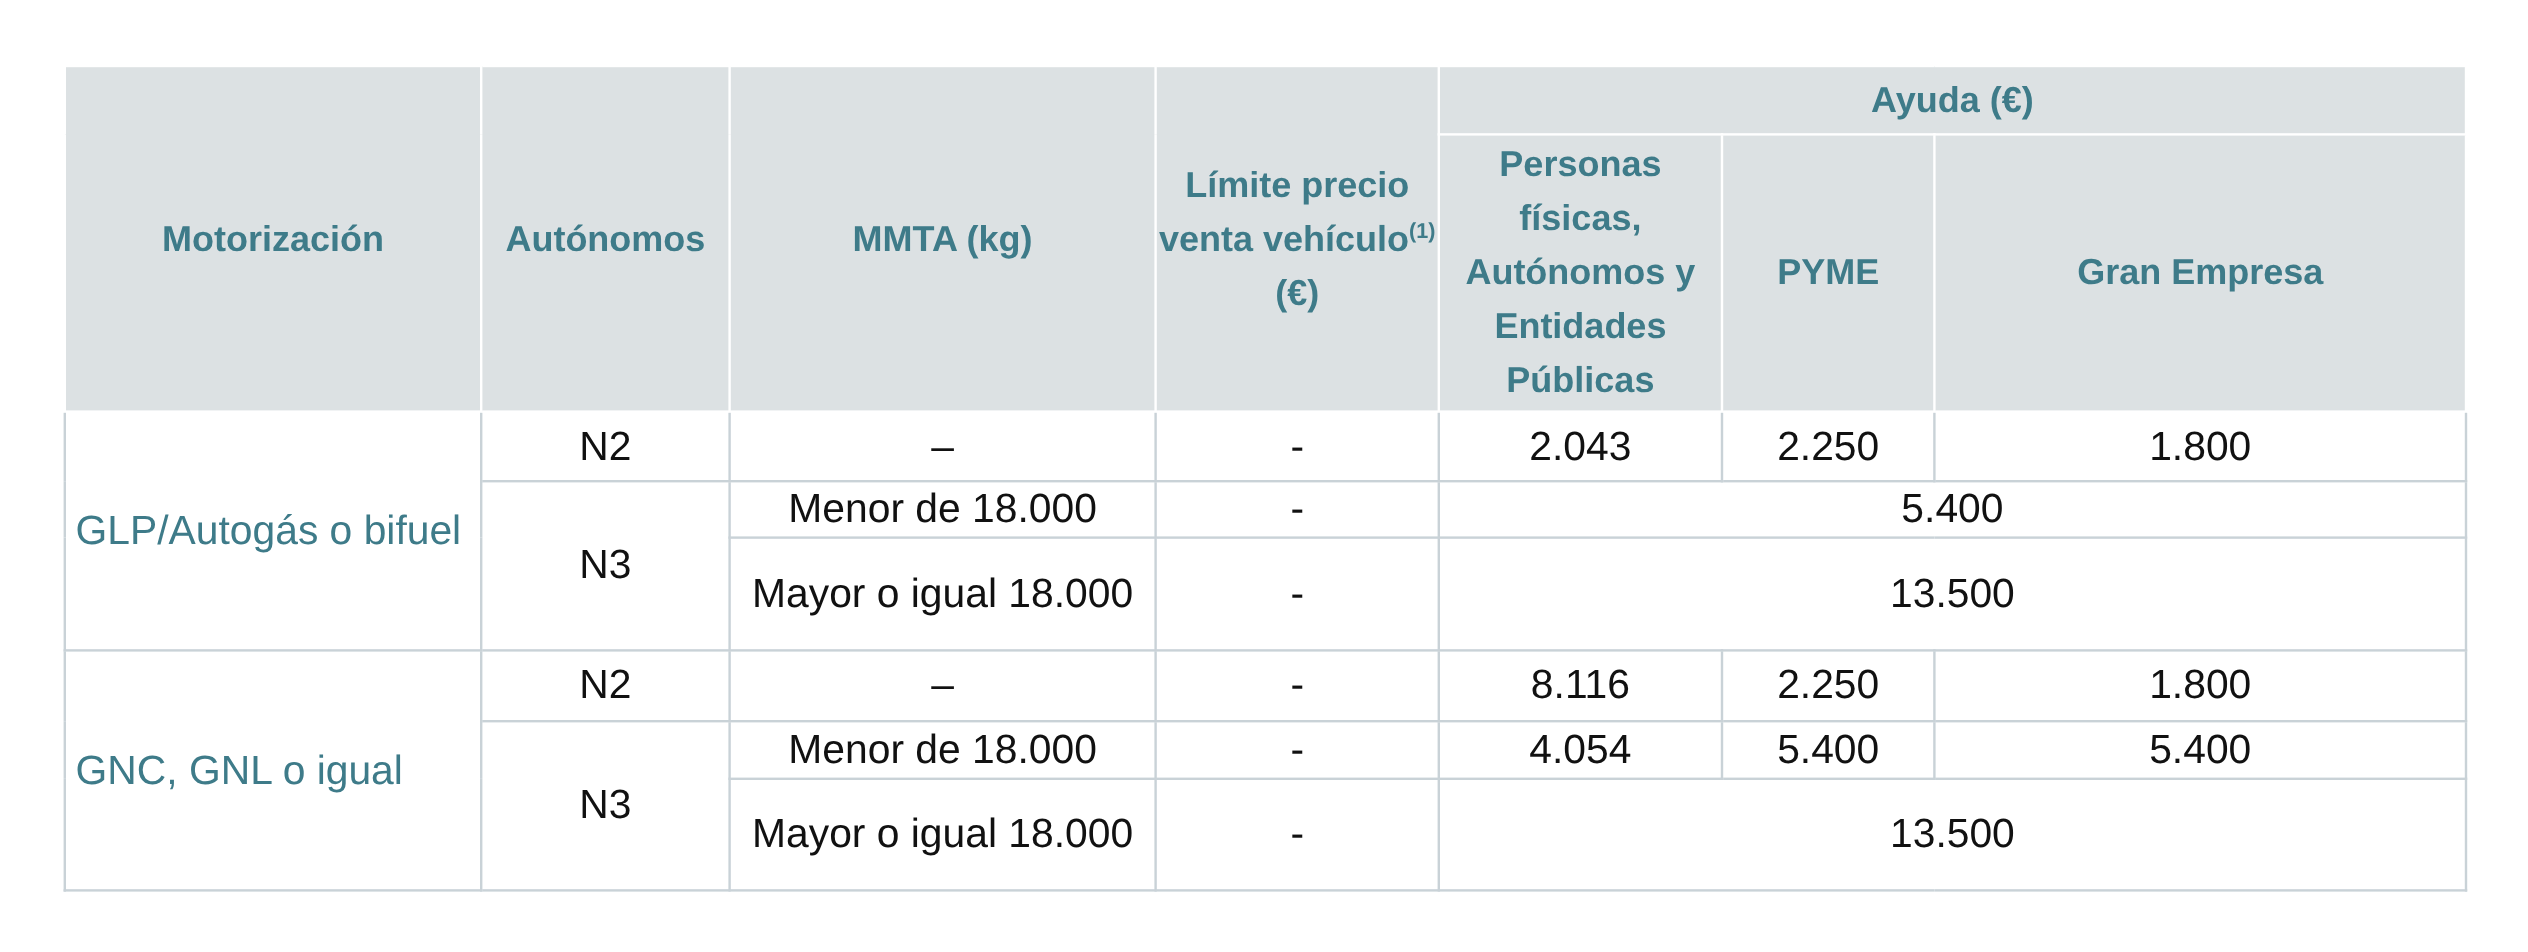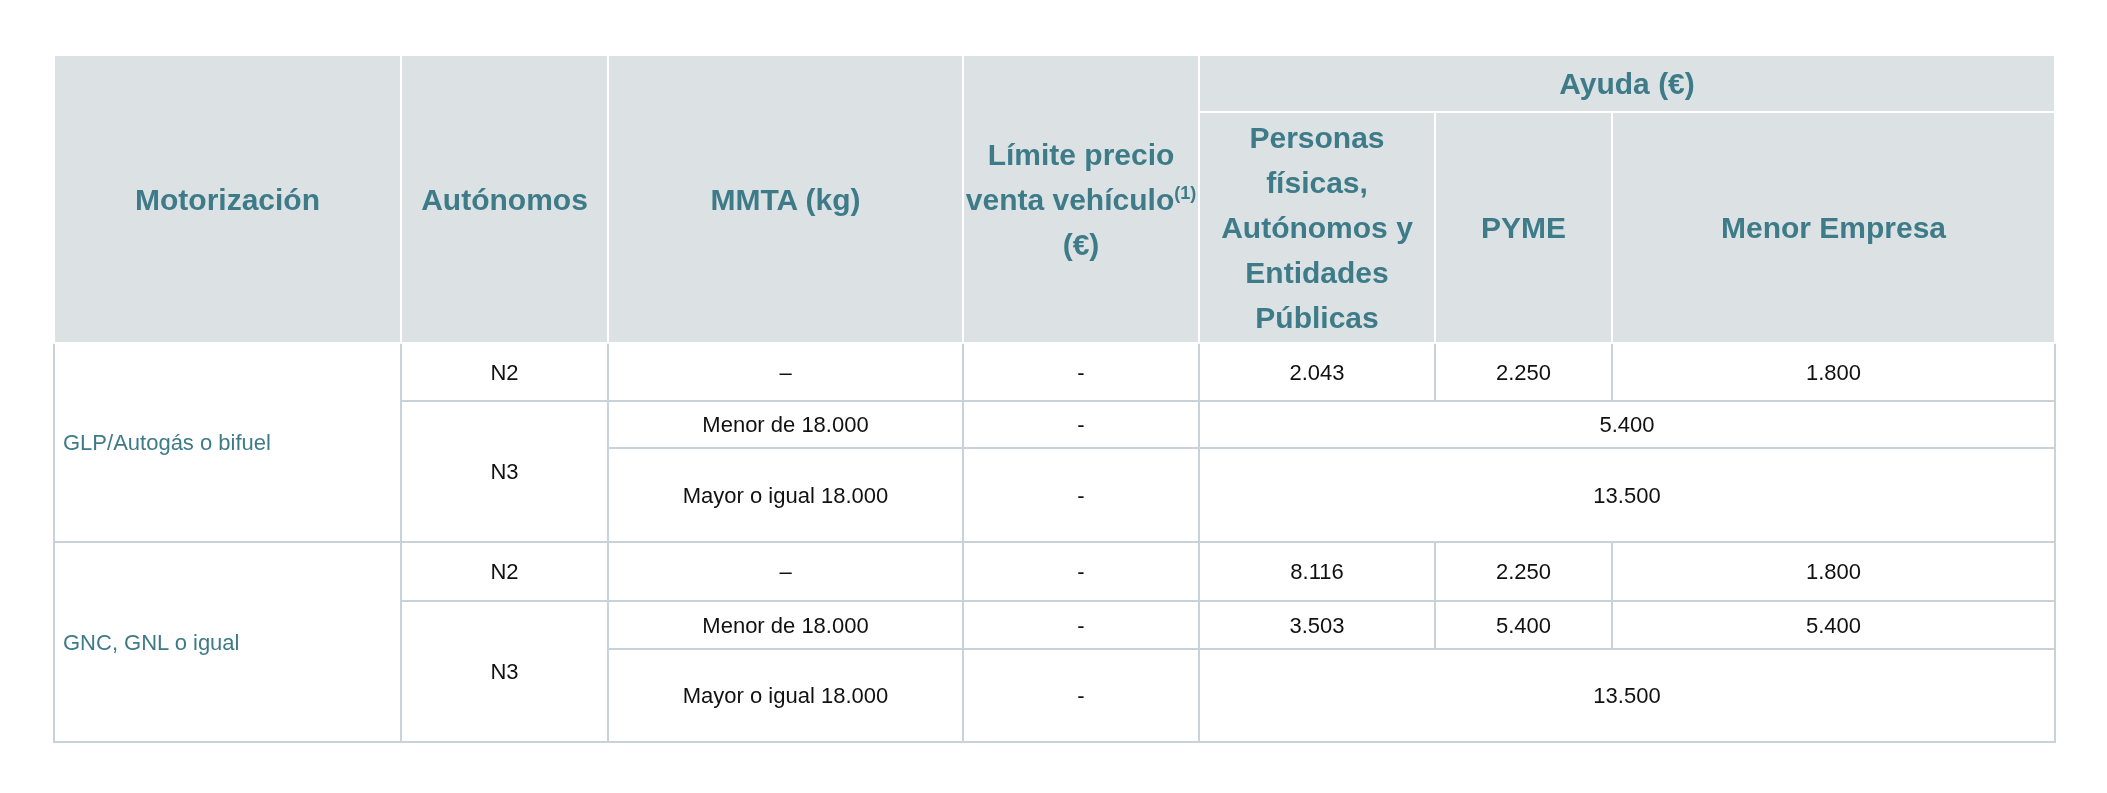--- a/index.html
+++ b/index.html
@@ -9,21 +9,21 @@
     position: absolute; left: 53px; top: 54px; width: 2001px;
     border-collapse: collapse; table-layout: fixed;
   }
   table.aid th {
     background: #DCE1E3; color: #3E7B89; font-weight: bold;
     font-size: 30px; line-height: 45px; text-align: center; vertical-align: middle;
     border: 2px solid #ffffff; padding: 0 1px;
   }
   table.aid th sup { font-size: 18px; line-height: 0; vertical-align: super; }
   table.aid td {
-    background: #ffffff; color: #111111; font-size: 22px; line-height: 45px;
+    background: #ffffff; color: #111111; font-size: 34px; line-height: 45px;
     text-align: center; vertical-align: middle;
     border: 2px solid #C9D2D7; padding: 0 6px;
   }
   table.aid td.motor { color: #3E7B89; text-align: left; padding-left: 8px; }
   tr.r-ayuda { height: 57px; }
   tr.r-sub { height: 231px; }
   tr.r1 { height: 58px; }
   tr.r2 { height: 47px; }
   tr.r3 { height: 94px; }
   tr.r4 { height: 59px; }
@@ -47,21 +47,21 @@
     <tr class="r-ayuda">
       <th rowspan="2">Motorización</th>
       <th rowspan="2">Autónomos</th>
       <th rowspan="2">MMTA (kg)</th>
       <th rowspan="2"><span>Límite precio venta vehículo</span><sup>(1)</sup><br><span>(€)</span></th>
       <th colspan="3">Ayuda (€)</th>
     </tr>
     <tr class="r-sub">
       <th>Personas físicas, Autónomos y Entidades Públicas</th>
       <th>PYME</th>
-      <th>Menor Empresa</th>
+      <th>Gran Empresa</th>
     </tr>
   </thead>
   <tbody>
 
     <tr class="r1">
       <td rowspan="3" class="motor">GLP/Autogás o bifuel</td>
       <td>N2</td>
       <td>–</td>
       <td>-</td>
       <td>2.043</td>
@@ -86,21 +86,21 @@
       <td>–</td>
       <td>-</td>
       <td>8.116</td>
       <td>2.250</td>
       <td>1.800</td>
     </tr>
     <tr class="r5">
       <td rowspan="2">N3</td>
       <td>Menor de 18.000</td>
       <td>-</td>
-      <td>3.503</td>
+      <td>4.054</td>
       <td>5.400</td>
       <td>5.400</td>
     </tr>
     <tr class="r6">
       <td>Mayor o igual 18.000</td>
       <td>-</td>
       <td colspan="3">13.500</td>
     </tr>
   </tbody>
 </table>

